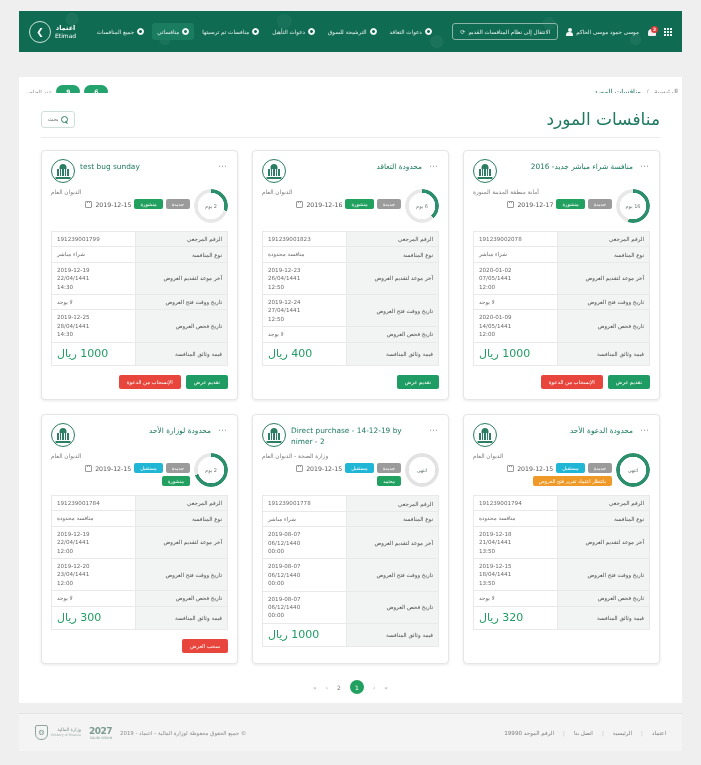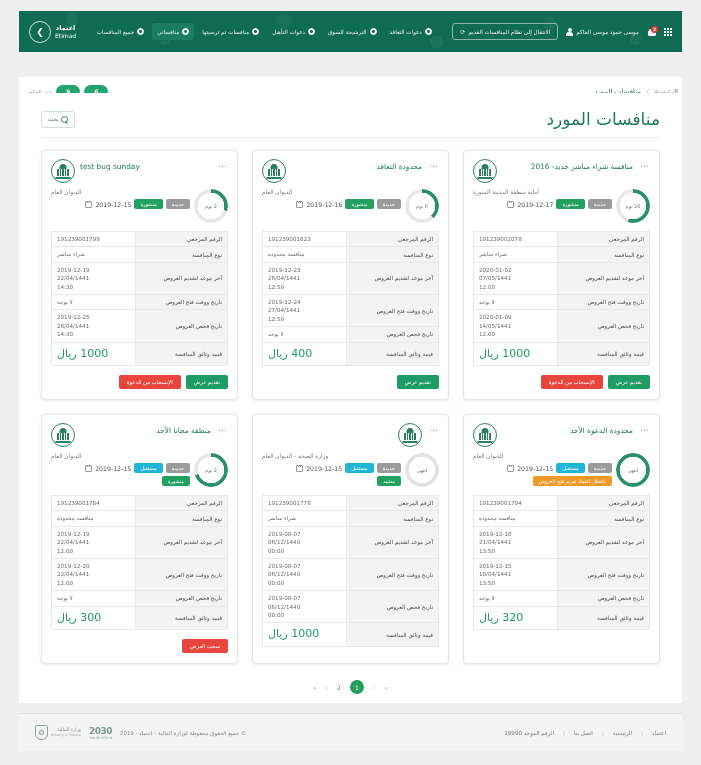--- a/index.html
+++ b/index.html
@@ -584,20 +584,21 @@
         <td class="k">قيمة وثائق المنافسة</td>
         <td class="v price">320 ريال</td>
       </tr>
     </tbody>
           </table>
 
   </div>
         <div class="card">
     <div class="card-top">
       <div class="kebab">⋮</div>
+      <div class="card-title ">Direct purchase - 14-12-19 by nimer - 2</div>
       <div class="seal">
         <div class="dome"></div>
               <div class="cols">
                 <i></i>
                 <i></i>
                 <i></i>
                 <i></i>
                 <i></i>
               </div>
               <div class="base"></div>
@@ -658,21 +659,21 @@
         <td class="k">قيمة وثائق المنافسة</td>
         <td class="v price">1000 ريال</td>
       </tr>
     </tbody>
           </table>
 
   </div>
         <div class="card">
     <div class="card-top">
       <div class="kebab">⋮</div>
-      <div class="card-title ar">منطقة مجانا الأحد</div>
+      <div class="card-title ar">محدودة لوزارة الأحد</div>
       <div class="seal">
         <div class="dome"></div>
               <div class="cols">
                 <i></i>
                 <i></i>
                 <i></i>
                 <i></i>
                 <i></i>
               </div>
               <div class="base"></div>
@@ -755,21 +756,21 @@
       <span class="f-sep">|</span>
       <span class="fl">الرئيسية</span>
       <span class="f-sep">|</span>
       <span class="fl">اتصل بنا</span>
       <span class="f-sep">|</span>
       <span class="fl">الرقم الموحد 19990</span>
     </div>
     <div class="f-right">
       <span class="f-copy">© جميع الحقوق محفوظة لوزارة المالية - اعتماد - 2019</span>
       <span class="v2030">
-        <span>2030</span>
+        <span>2027</span>
         <small>SAUDI VISION</small>
       </span>
       <span class="mof">
         <span class="mof-txt">
           <span>وزارة المالية</span>
           <small>Ministry of Finance</small>
         </span>
         <span class="mof-mark">❂</span>
       </span>
     </div>

